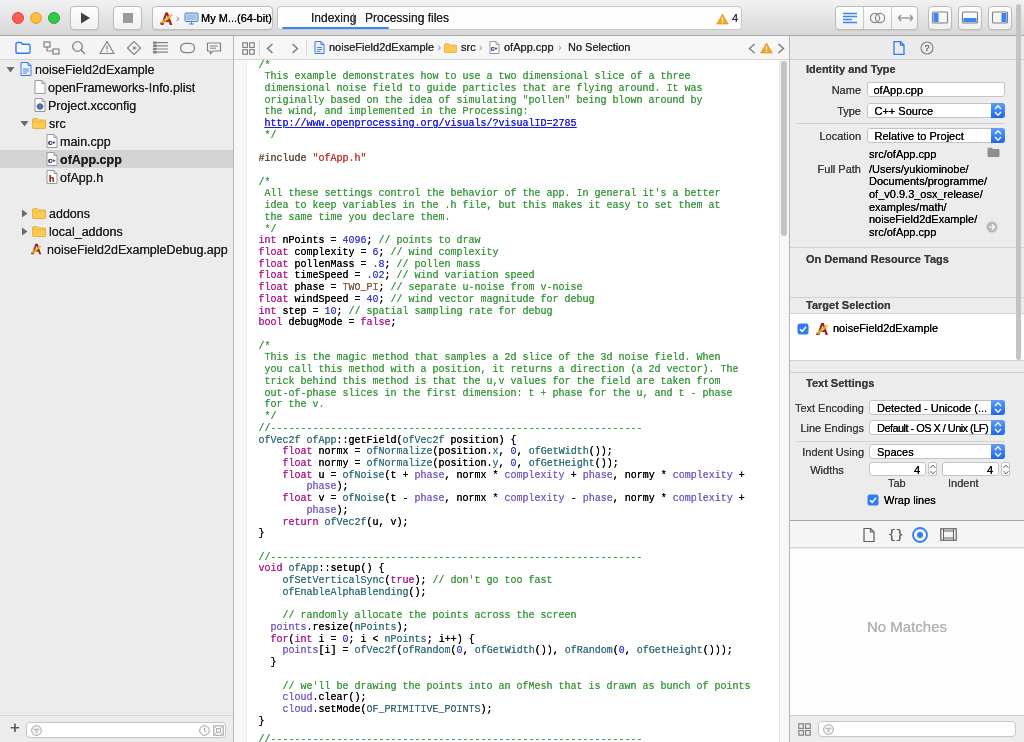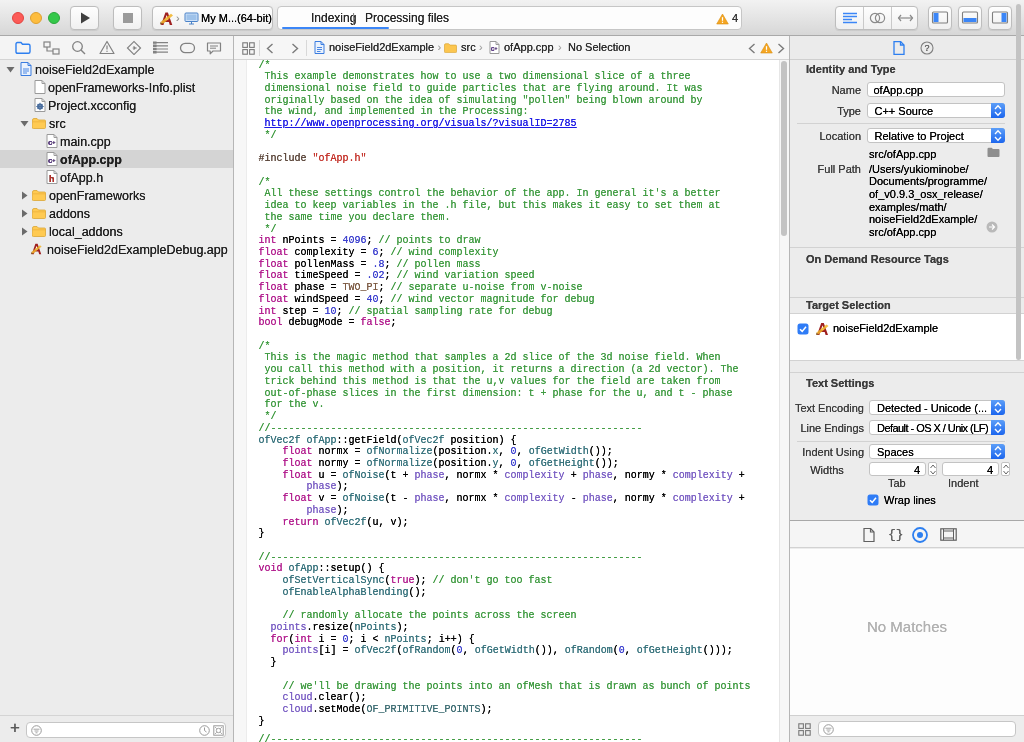--- a/index.html
+++ b/index.html
@@ -284,30 +284,20 @@
         <span class="abs ttxt" style="left:60px;font-weight:700;">ofApp.cpp</span>
       </div>
       <div class="trow" style="top:168px">
         <svg class="abs" style="left:46px;top:2px" width="12" height="14">
           <path d="M1 0.5 h7 l3 3 v10 h-10 z" fill="#ffffff" stroke="#9a9a9a" stroke-width="1"></path>
           <path d="M8 0.5 v3 h3" fill="none" stroke="#9a9a9a" stroke-width="1"></path>
           <text x="3" y="11.5" font-size="9" font-weight="bold" fill="#c5332b" font-family="Liberation Sans">h</text>
         </svg>
         <span class="abs ttxt" style="left:60px;">ofApp.h</span>
       </div>
-      <div class="trow" style="top:186px">
-        <svg class="abs" style="left:21px;top:4.5px" width="7" height="9">
-          <path d="M1 0.5 L6.5 4.5 L1 8.5 Z" fill="#6b6b6b"></path>
-        </svg>
-        <svg class="abs" style="left:32px;top:3.5px" width="14" height="11">
-          <path d="M0.5 2 q0-1.5 1.5-1.5 h3 l1.5 1.5 h6 q1 0 1 1 v6.5 q0 1-1 1 h-11 q-1.5 0-1.5-1.5 z" fill="#ffca52" stroke="#dba636" stroke-width="0.8"></path>
-          <path d="M0.5 3.8 h13" stroke="#eeb23e" stroke-width="0.8"></path>
-        </svg>
-        <span class="abs ttxt" style="left:49px;">openFrameworks</span>
-      </div>
       <div class="trow" style="top:204px">
         <svg class="abs" style="left:21px;top:4.5px" width="7" height="9">
           <path d="M1 0.5 L6.5 4.5 L1 8.5 Z" fill="#6b6b6b"></path>
         </svg>
         <svg class="abs" style="left:32px;top:3.5px" width="14" height="11">
           <path d="M0.5 2 q0-1.5 1.5-1.5 h3 l1.5 1.5 h6 q1 0 1 1 v6.5 q0 1-1 1 h-11 q-1.5 0-1.5-1.5 z" fill="#ffca52" stroke="#dba636" stroke-width="0.8"></path>
           <path d="M0.5 3.8 h13" stroke="#eeb23e" stroke-width="0.8"></path>
         </svg>
         <span class="abs ttxt" style="left:49px;">addons</span>
       </div>

